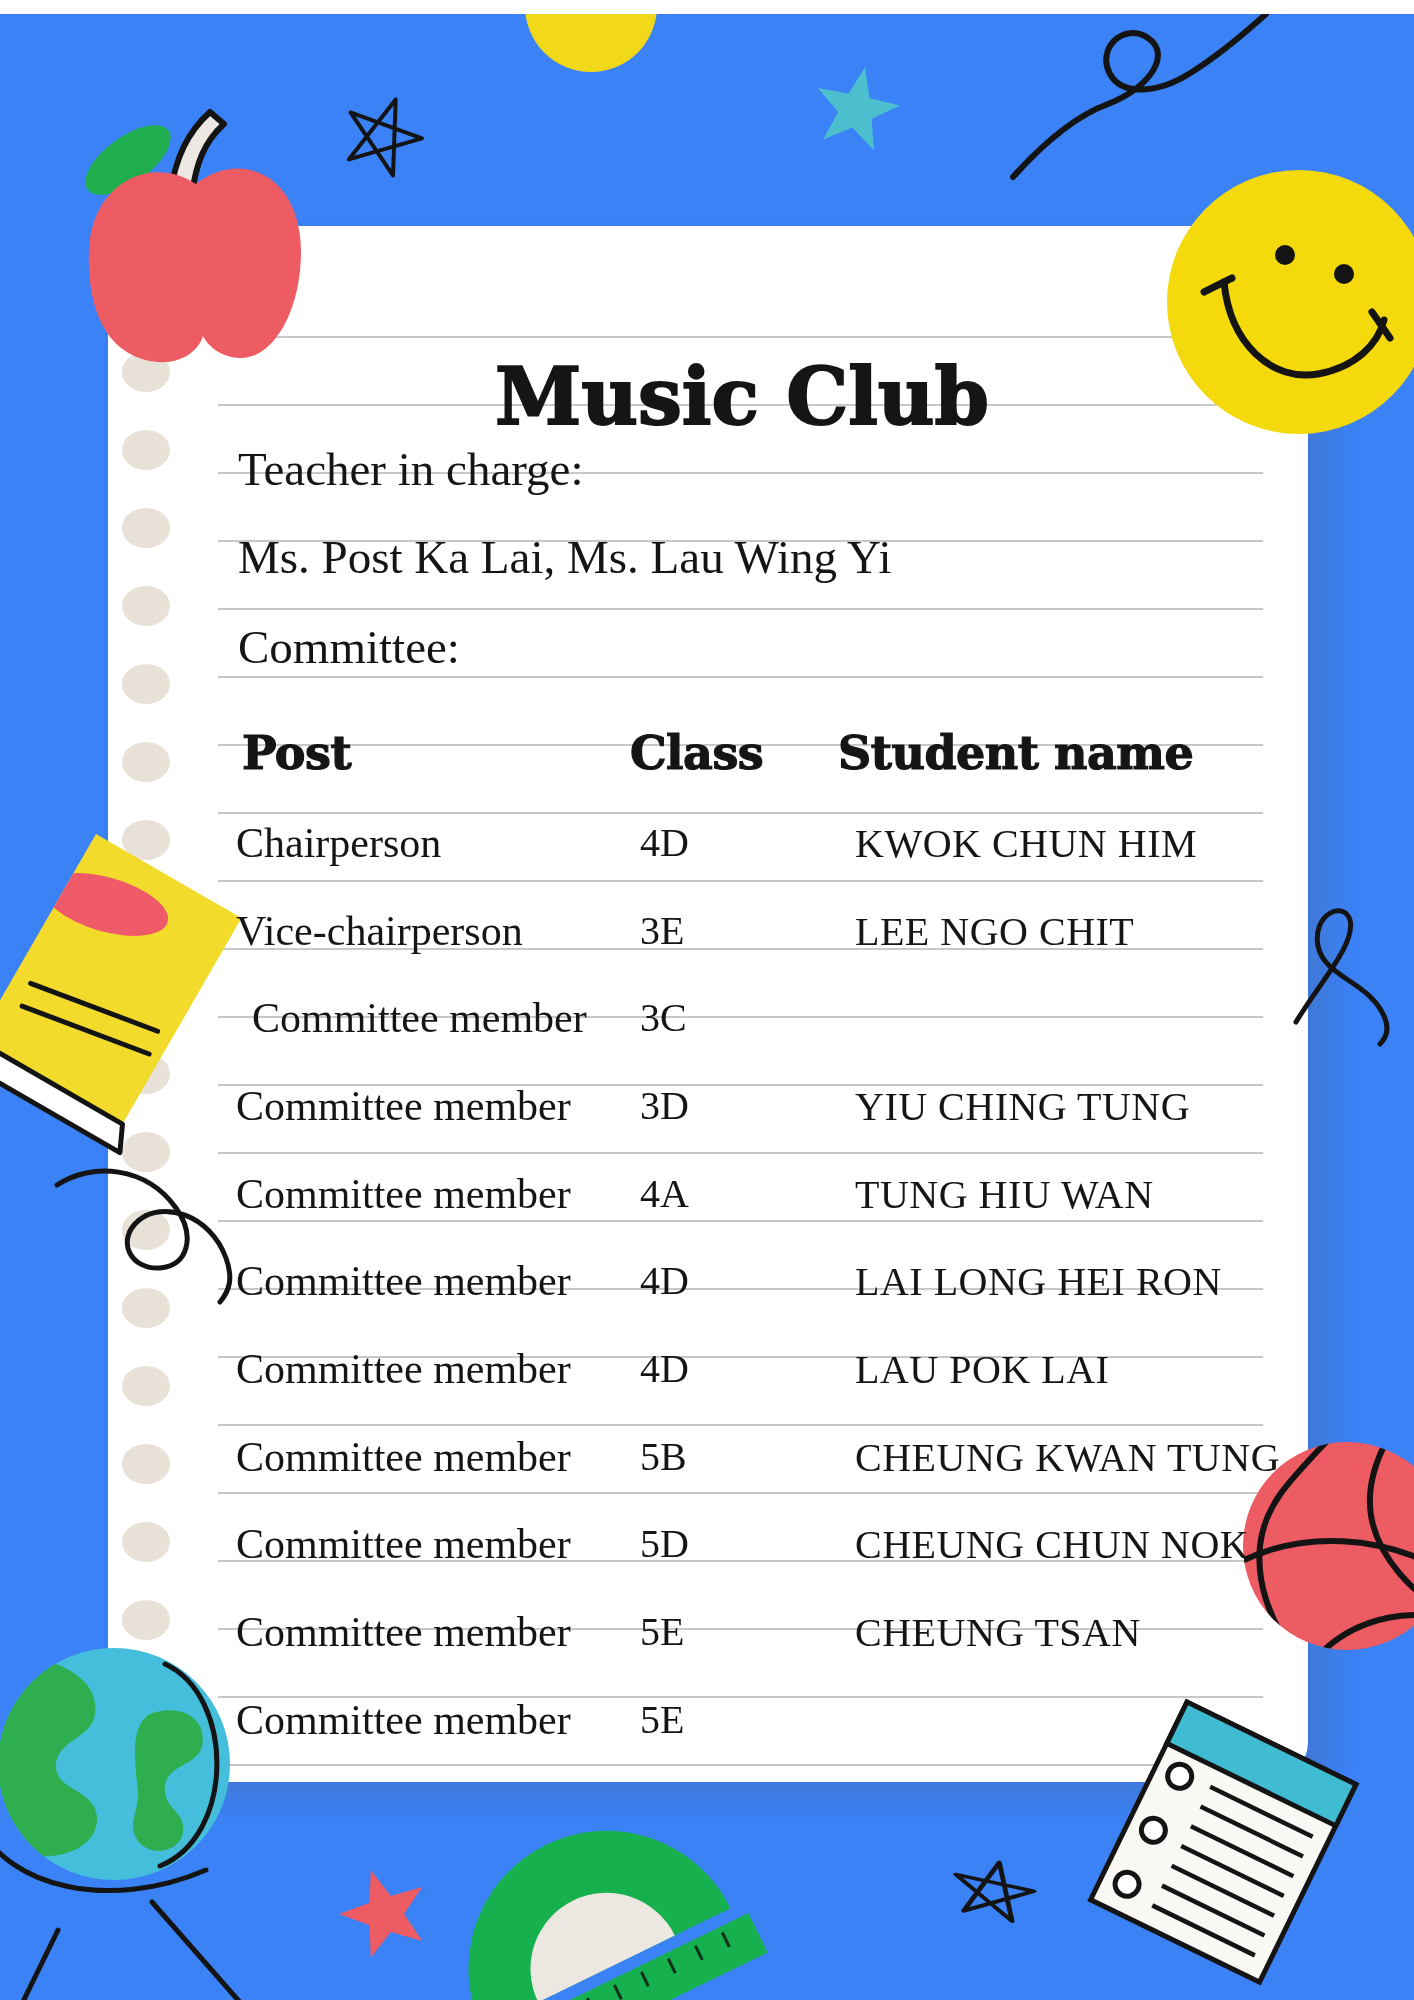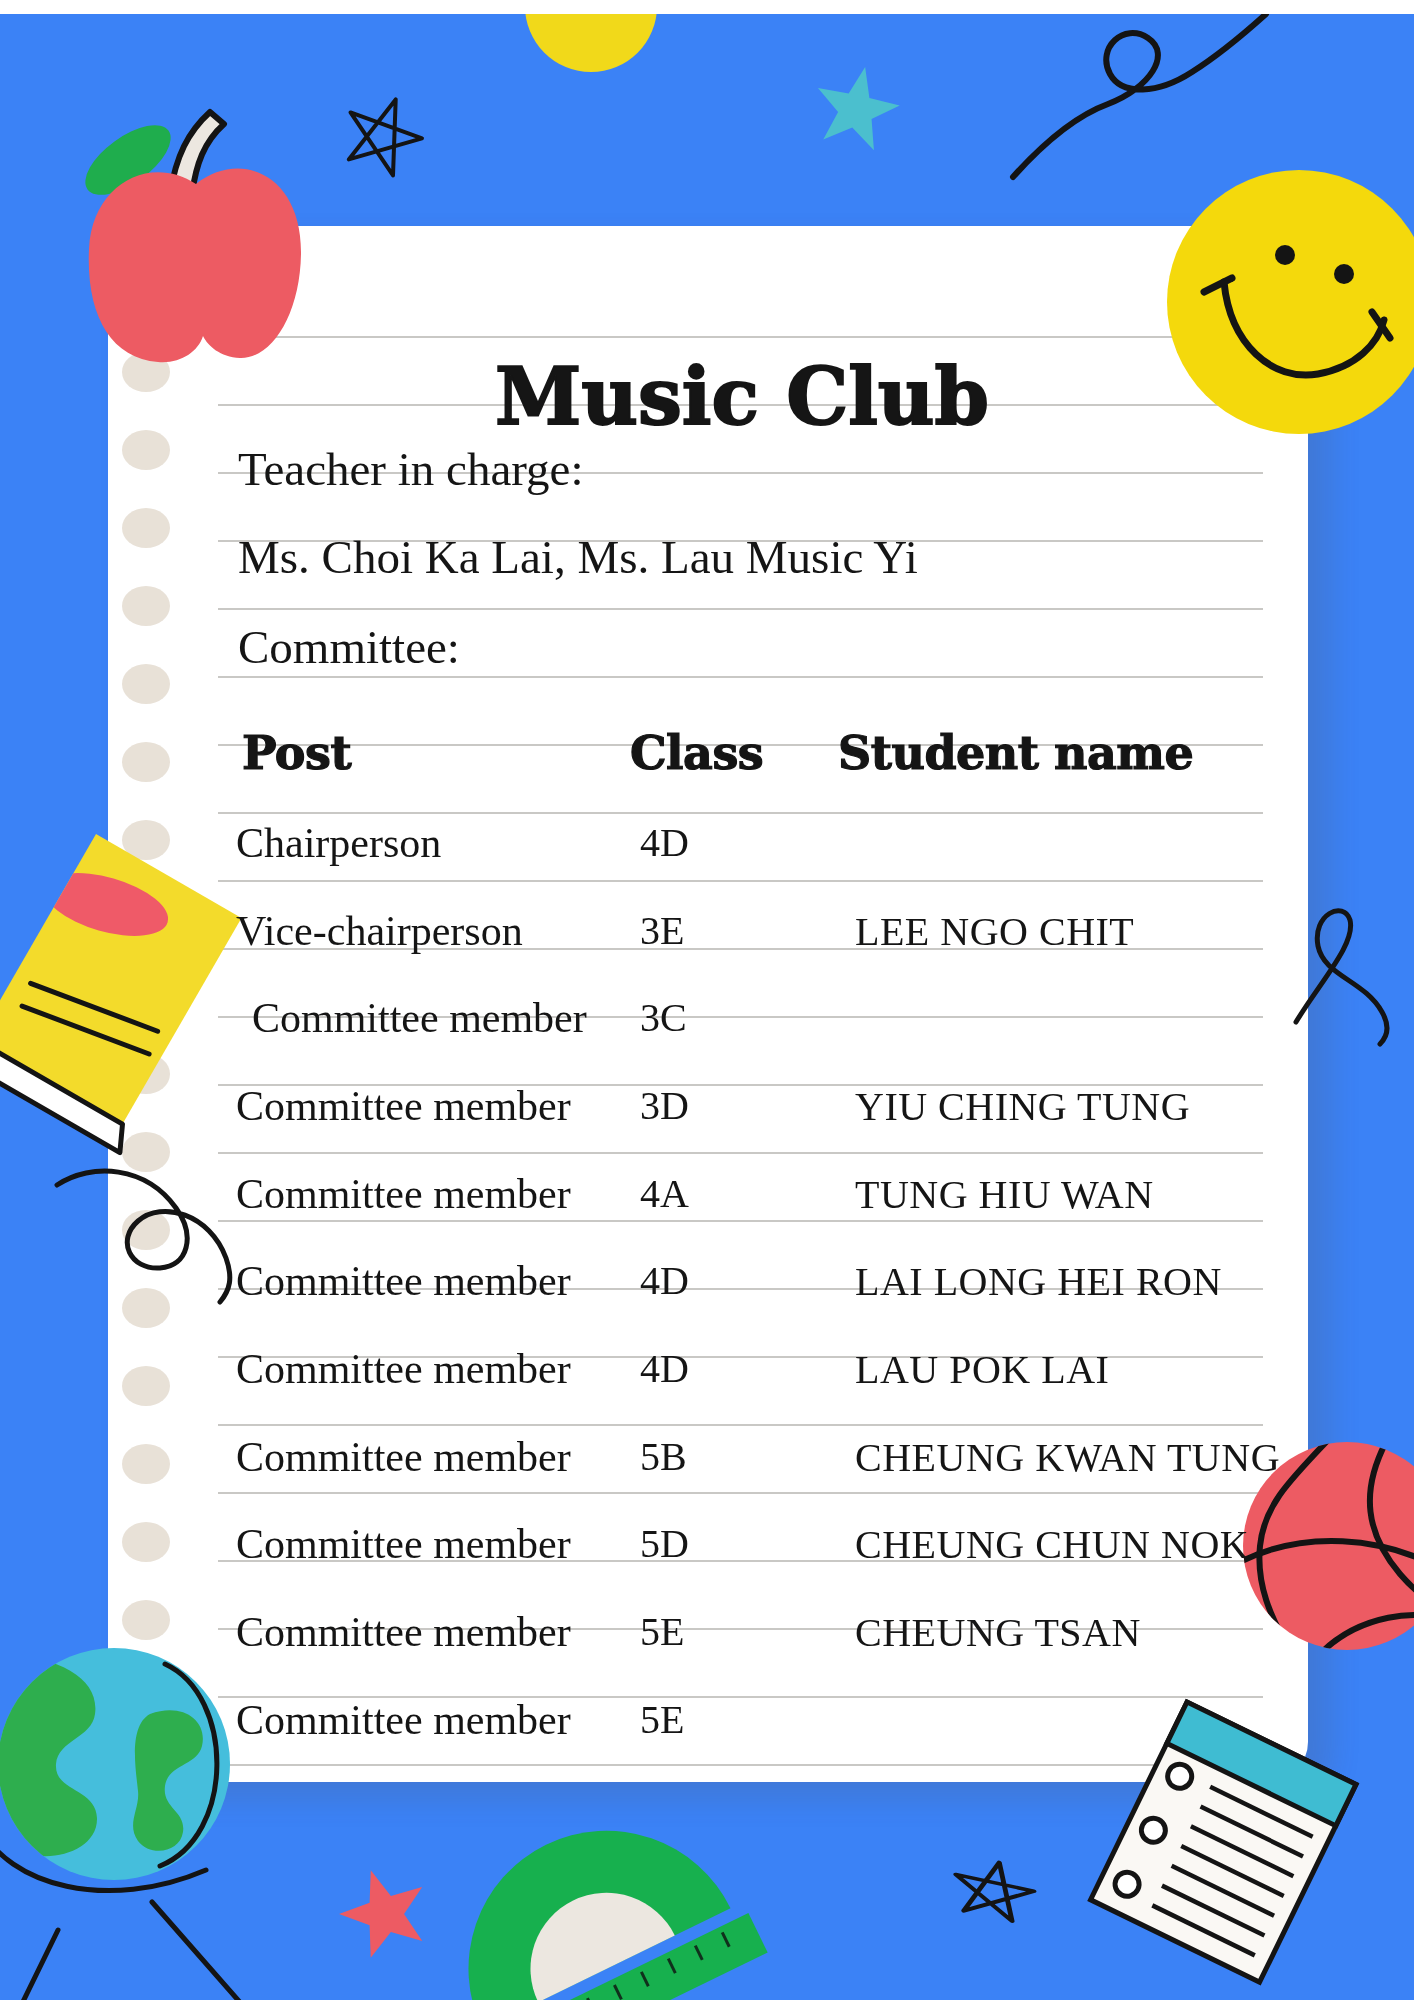--- a/index.html
+++ b/index.html
@@ -215,32 +215,33 @@
         <path d="M 1240 1548 C 1300 1518 1382 1518 1454 1562"></path>
         <path d="M 1318 1642 C 1356 1602 1420 1590 1460 1612"></path>
       </g>
     </g>
   </svg>
 
   <div class="content">
     <h1 class="title">Music Club</h1>
 
     <div class="body-line t-label">Teacher in charge:</div>
-    <div class="body-line t-names">Ms. Choi Ka Lai, Ms. Lau Music Yi</div>
+    <div class="body-line t-names">Ms. Post Ka Lai, Ms. Lau Wing Yi</div>
     <div class="body-line c-label">Committee:</div>
 
     <div class="thead">
       <span class="h-post">Post</span>
       <span class="h-class">Class</span>
       <span class="h-student">Student name</span>
     </div>
 
     <div class="trow" style="top:808px">
       <span class="cell c-post">Chairperson</span>
       <span class="cell c-class">4D</span>
+      <span class="cell c-student">KWOK CHUN HIM</span>
     </div>
     <div class="trow" style="top:896px">
       <span class="cell c-post">Vice-chairperson</span>
       <span class="cell c-class">3E</span>
       <span class="cell c-student">LEE NGO CHIT</span>
     </div>
     <div class="trow indent" style="top:983px">
       <span class="cell c-post">Committee member</span>
       <span class="cell c-class">3C</span>
     </div>

